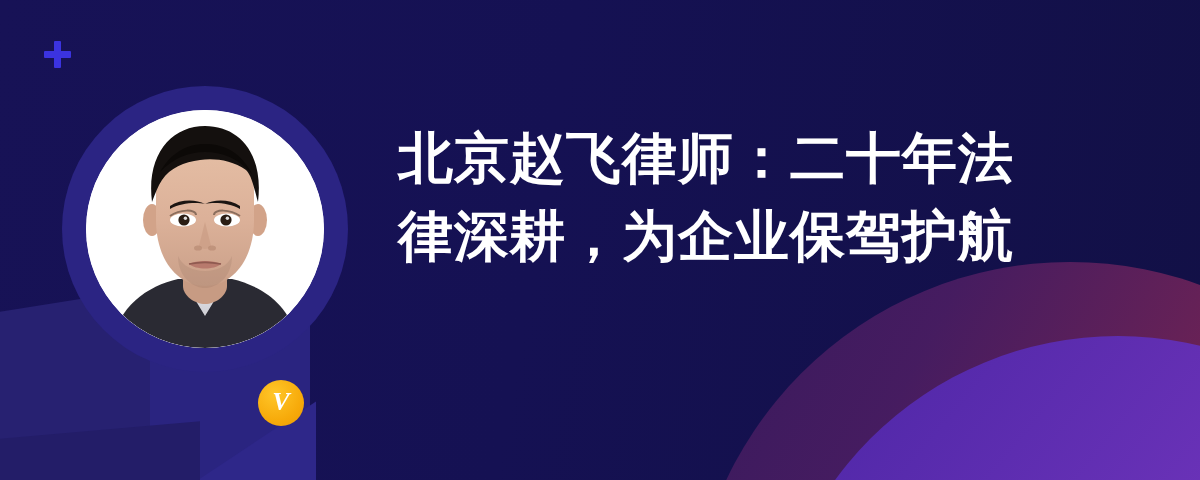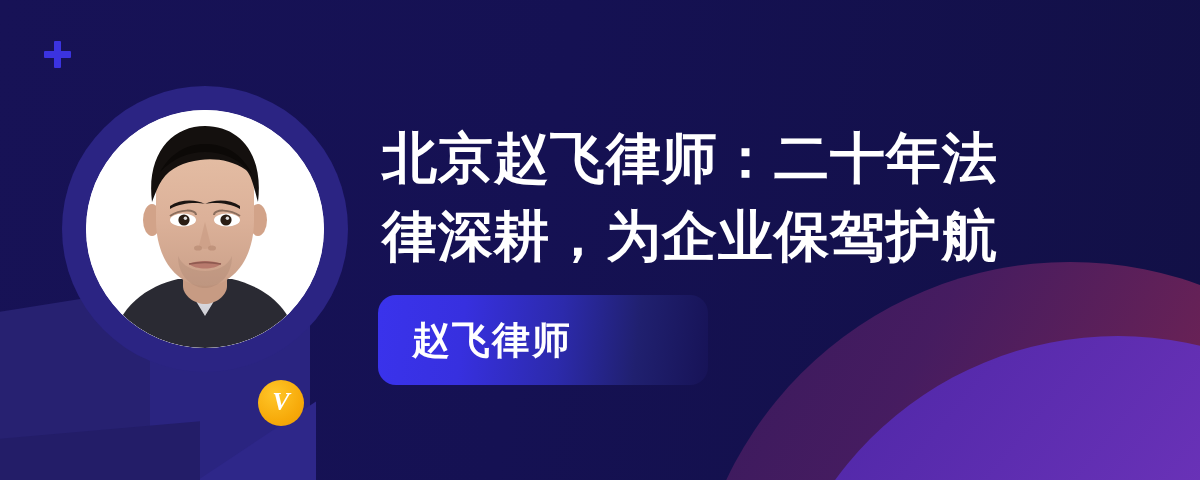--- a/index.html
+++ b/index.html
@@ -153,21 +153,21 @@
     font-weight: 700;
     font-style: italic;
     line-height: 1;
     font-family: "Liberation Serif", serif;
     transform: translateY(-1px);
   }
 
   
   .content {
     position: absolute;
-    left: 382px;
+    left: 398px;
     top: 0;
     width: 740px;
     height: 480px;
   }
   .headline {
     position: absolute;
     top: 119px;
     left: 0;
     width: 690px;
     color: #ffffff;
@@ -276,16 +276,15 @@
       </svg>
     </div>
     <div class="verified-badge">
       <span>V</span>
     </div>
   </div>
 
   <div class="content">
     <div class="headline">北京赵飞律师：二十年法
 律深耕，为企业保驾护航</div>
-    <button class="cta-button">赵飞律师</button>
   </div>
 
 </div>
 
 </body></html>

